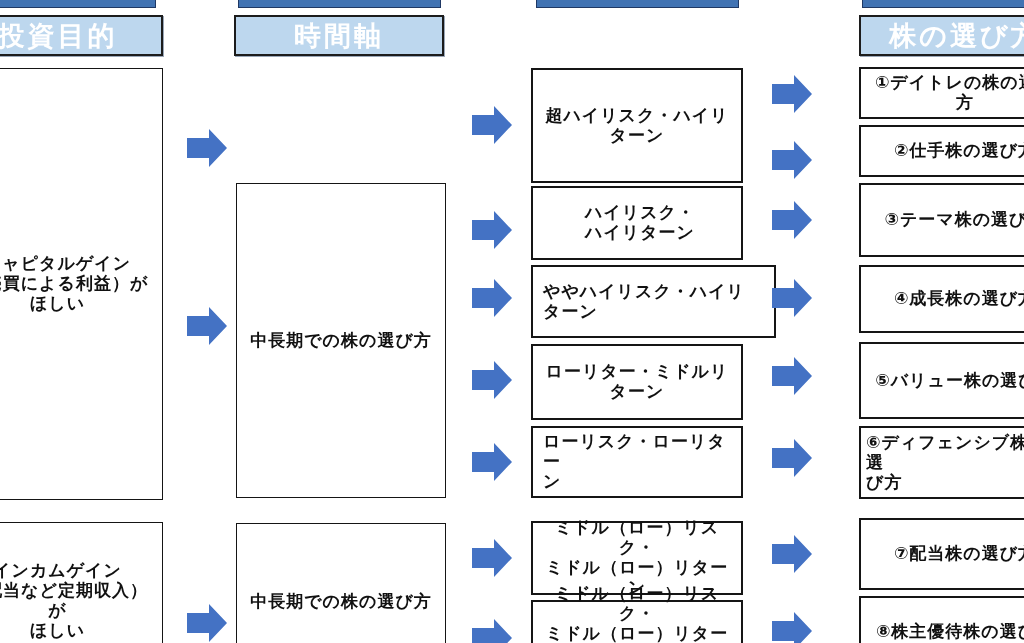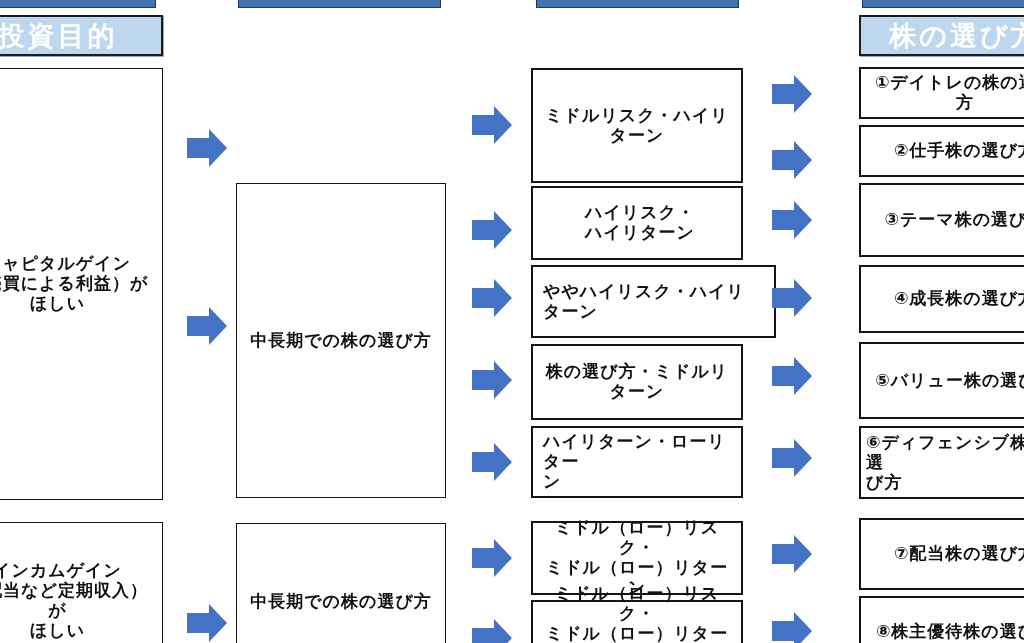--- a/index.html
+++ b/index.html
@@ -37,20 +37,23 @@
 <div id="canvas">
 
   <div class="top-bar" style="left:-40px;width:196px;"></div>
   <div class="top-bar" style="left:238px;width:203px;"></div>
   <div class="top-bar" style="left:536px;width:203px;"></div>
   <div class="top-bar" style="left:862px;width:204px;"></div>
 
   <div class="col-header" style="left:-48px;width:211px;">
     <span class="t">投資目的</span>
   </div>
+  <div class="col-header" style="left:234px;width:210px;">
+    <span class="t">時間軸</span>
+  </div>
   <div class="col-header" style="left:859px;width:212px;">
     <span class="t">株の選び方</span>
   </div>
 
   <div class="box" style="left:-48px;top:68px;width:211px;height:432px;">
     <span class="t">キャピタルゲイン
 （売買による利益）が
 ほしい</span>
   </div>
   <div class="box" style="left:-48px;top:522px;width:211px;height:158px;">
@@ -60,37 +63,37 @@
   </div>
 
   <div class="box" style="left:236px;top:183px;width:210px;height:315px;">
     <span class="t">中長期での株の選び方</span>
   </div>
   <div class="box" style="left:236px;top:523px;width:210px;height:157px;">
     <span class="t">中長期での株の選び方</span>
   </div>
 
   <div class="box bold-border" style="left:531px;top:68px;width:212px;height:115px;">
-    <span class="t">ミドルリスク・ハイリ
+    <span class="t">超ハイリスク・ハイリ
 ターン</span>
   </div>
   <div class="box bold-border" style="left:531px;top:186px;width:212px;height:74px;padding-left:12px;">
     <span class="t">ハイリスク・
 ハイリターン</span>
   </div>
   <div class="box bold-border align-left" style="left:531px;top:265px;width:245px;height:73px;">
     <span class="t">ややハイリスク・ハイリ
 ターン</span>
   </div>
   <div class="box bold-border" style="left:531px;top:344px;width:212px;height:76px;">
-    <span class="t">株の選び方・ミドルリ
+    <span class="t">ローリター・ミドルリ
 ターン</span>
   </div>
   <div class="box bold-border align-left" style="left:531px;top:426px;width:212px;height:72px;">
-    <span class="t">ハイリターン・ローリター
+    <span class="t">ローリスク・ローリター
 ン</span>
   </div>
   <div class="box bold-border" style="left:531px;top:521px;width:212px;height:74px;">
     <span class="t">ミドル（ロー）リスク・
 ミドル（ロー）リターン</span>
   </div>
   <div class="box bold-border" style="left:531px;top:600px;width:212px;height:48px;">
     <span class="t">ミドル（ロー）リスク・
 ミドル（ロー）リターン</span>
   </div>

